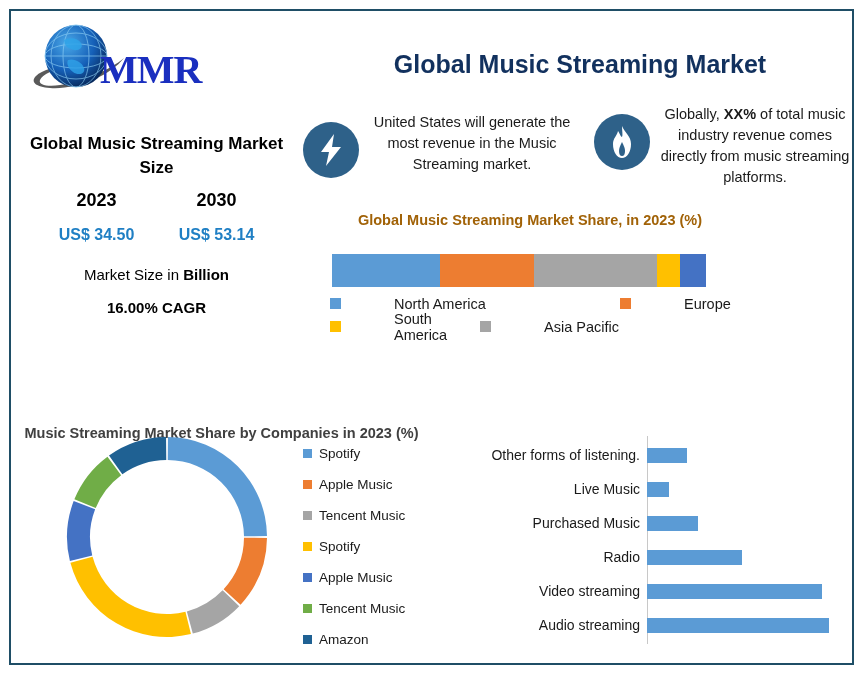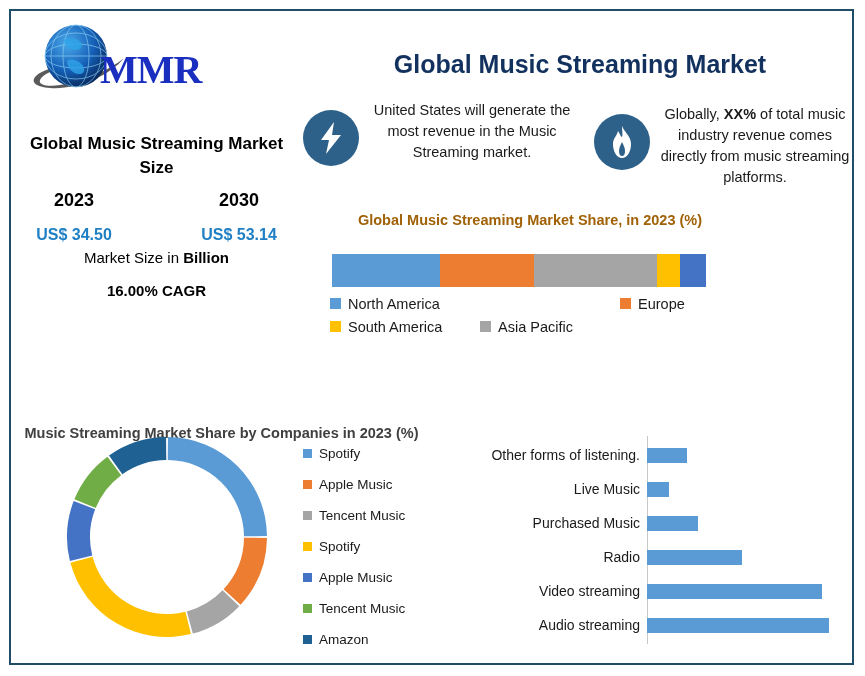--- a/index.html
+++ b/index.html
@@ -80,53 +80,53 @@
     color: #000000;
   }
   #size-heading {
     font-size: 17px;
     font-weight: bold;
     line-height: 24px;
   }
   #size-years {
     margin-top: 10px;
     display: flex;
-    justify-content: space-between;
+    justify-content: center;
   }
   .year-col {
     width: 120px;
   }
   .year-label {
     font-size: 18px;
     font-weight: bold;
   }
   .year-value {
     margin-top: 15px;
     font-size: 16px;
     font-weight: bold;
     color: #1F7FC4;
   }
   #size-unit {
-    margin-top: 5px;
+    margin-top: 22px;
     font-size: 15px;
   }
   #size-unit b { font-weight: bold; }
   #size-cagr {
     margin-top: 16px;
     font-size: 15px;
     font-weight: bold;
   }
 
   
   .callout {
     position: absolute;
     display: flex;
     align-items: flex-start;
   }
-  #callout-1 { left: 303px; top: 100px; width: 278px; }
+  #callout-1 { left: 303px; top: 112px; width: 278px; }
   #callout-2 { left: 594px; top: 104px; width: 262px; }
   .callout-badge {
     flex: 0 0 auto;
     width: 56px;
     height: 56px;
     border-radius: 50%;
     background: #2E6189;
     display: flex;
     align-items: center;
     justify-content: center;
@@ -170,20 +170,21 @@
     width: 440px;
     display: flex;
     flex-wrap: wrap;
   }
   .legend-item {
     display: flex;
     align-items: center;
     height: 23px;
     font-size: 14.5px;
     color: #1A1A1A;
+    gap: 46px;
   }
   .legend-item.col-a { width: 290px; }
   .legend-item.col-b { width: 150px; }
   .legend-swatch {
     width: 11px;
     height: 11px;
     margin-right: 7px;
     flex: 0 0 auto;
   }
 

